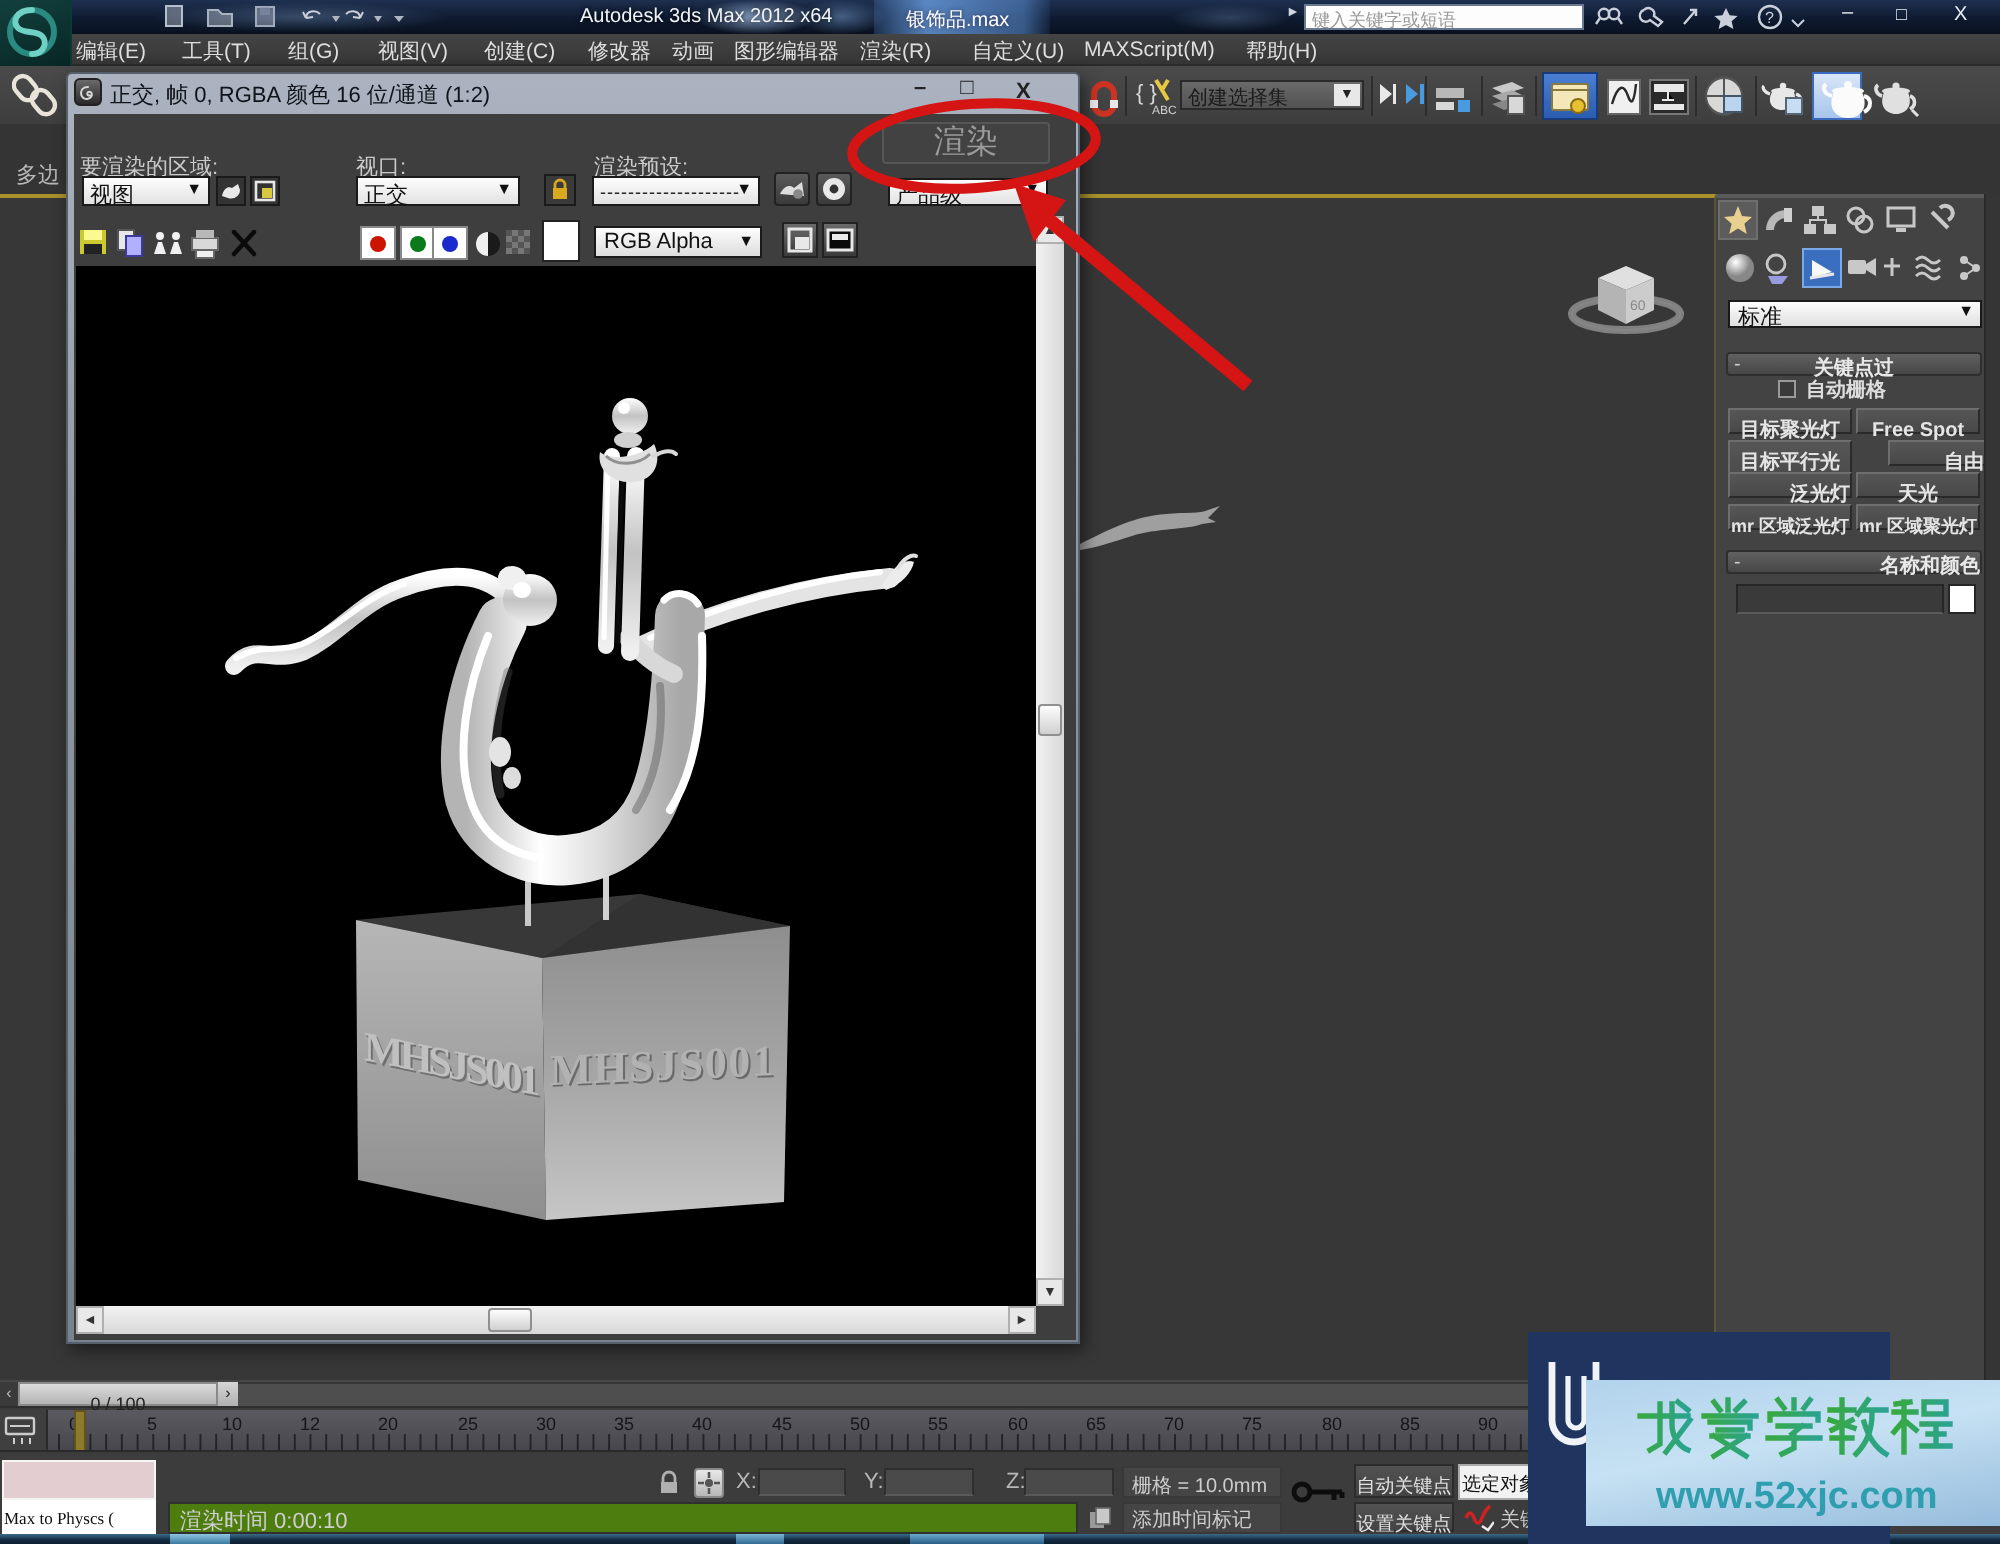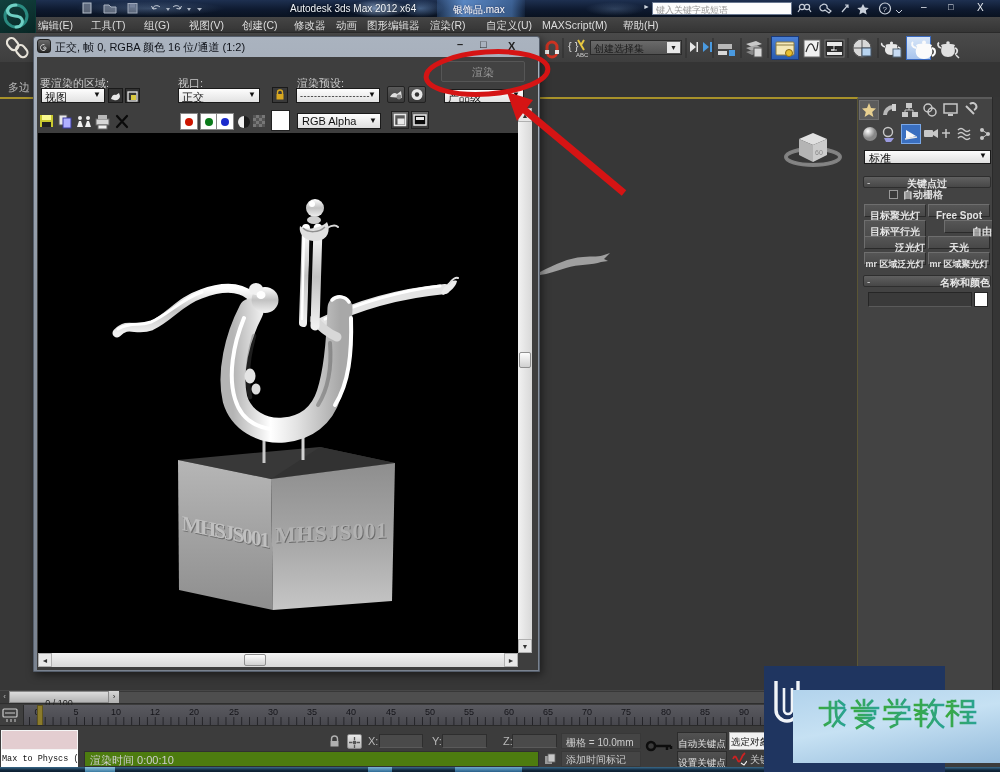--- a/index.html
+++ b/index.html
@@ -355,21 +355,21 @@
   <div class="abs" style="left:677px;top:61px;width:50px;height:15px;background:linear-gradient(#525252,#434343);border:1px solid #2c2c2c;text-align:center"><span style="font-size:9.5px;color:#e0e0e0;line-height:14px;white-space:nowrap">设置关键点</span></div>
   <svg class="abs" style="left:731px;top:61px" width="16" height="15" viewBox="0 0 16 15">
       <path d="M2 8 q2 -5 4 0 q2 5 4 0 q1.5 -4 4 -6" fill="none" stroke="#cc2222" stroke-width="1.8"></path>
       <path d="M10 12 l3 2 3 -4" stroke="#eee" stroke-width="1.2" fill="none"></path>
     </svg>
   <div class="tx" style="left:750px;top:63px;font-size:10px;color:#ccc">关键点过</div>
 
   <div class="abs" style="left:0;top:38px;width:82px;height:40px;background:#3c3c3c"></div>
   <div class="abs" style="left:1px;top:40px;width:77px;height:20px;background:#e3cdd0;border:1px solid #f5f5f5"></div>
   <div class="abs" style="left:1px;top:60px;width:77px;height:17px;background:#ffffff">
-      <span style="position:absolute;left:1px;top:4px;font-size:8.5px;color:#111;font-family:Liberation Mono, monospace;white-space:nowrap">Max to Physcs (</span>
+      <span style="position:absolute;left:1px;top:4px;font-size:8.5px;color:#111;font-family:Liberation Serif, serif;white-space:nowrap">Max to Physcs (</span>
     </div>
 
   <div class="abs" style="left:0;top:77px;width:1000px;height:5px;background:linear-gradient(#3a6a8a,#122a40 60%,#0c1e30)">
     <div class="abs" style="left:85px;top:0;width:30px;height:5px;background:linear-gradient(#8ec4e0,#3a7aa0)"></div>
     <div class="abs" style="left:368px;top:0;width:24px;height:5px;background:linear-gradient(#7ab4d4,#2f6a94)"></div>
     <div class="abs" style="left:455px;top:0;width:67px;height:5px;background:linear-gradient(#6aa8cc,#285e88)"></div>
   </div>
 </div>
 
 <div class="abs" style="left:33px;top:36px;width:507px;height:636px;z-index:30;background:linear-gradient(#aab3bf,#8e97a3 40%,#79828f);border:1px solid #555e6b;border-radius:3px 3px 0 0;box-shadow:2px 3px 8px rgba(0,0,0,.5)">
@@ -414,21 +414,21 @@
       </div>
     <div class="abs" style="left:350px;top:29px;width:18px;height:17px;background:linear-gradient(#5a5a5a,#3a3a3a);border:1px solid #222;border-radius:2px"><svg width="16" height="15" viewBox="0 0 16 15">
           <path d="M2 10 C4 6,7 5,9 7 L13 4 L14 11 Z" fill="#ddd"></path>
           <circle cx="11" cy="10" r="2.4" fill="#888"></circle>
         </svg></div>
     <div class="abs" style="left:371px;top:29px;width:18px;height:17px;background:linear-gradient(#5a5a5a,#3a3a3a);border:1px solid #222;border-radius:2px"><svg width="16" height="15" viewBox="0 0 16 15">
           <circle cx="8" cy="7.5" r="5.5" fill="#e8e8e8"></circle>
           <circle cx="8" cy="7.5" r="2.2" fill="#333"></circle>
         </svg></div>
 
-    <div class="abs" style="left:404px;top:4px;width:84px;height:21px;background:#424242;border:1px solid #565656;border-radius:2px;text-align:center"><span style="font-size:11px;color:#9a9a9a;line-height:19px">渲染</span></div>
+    <div class="abs" style="left:404px;top:4px;width:84px;height:21px;background:#424242;border:1px solid #565656;border-radius:2px;text-align:center"><span style="font-size:16px;color:#9a9a9a;line-height:19px">渲染</span></div>
     <div class="abs" style="left:407px;top:32px;width:80px;height:14px;background:linear-gradient(#fdfdfd,#e2e2e2);border:1px solid #1a1a1a">
         <span style="position:absolute;left:3px;top:0px;font-size:11px;color:#111">产品级</span>
         <span style="position:absolute;right:3px;top:0px;font-size:8px;color:#111">▼</span>
       </div>
 
     <svg class="abs" style="left:2px;top:55px" width="100" height="20" viewBox="0 0 100 20">
       <g>
           <rect x="1" y="3" width="13" height="12" fill="#caca30"></rect>
           <rect x="3" y="3" width="9" height="5" fill="#fafa90"></rect>
           <rect x="3" y="10" width="9" height="5" fill="#222"></rect>
@@ -601,20 +601,21 @@
           <path d="M8,2 L11,6 M16,2 V6 M24,2 L21,6 M4,9 H28 M4,9 V12 M28,9 V12 M8,15 H24 M20,15 L15,19 M16,19 V26 L10,29 M3,21 H29"></path>
         </g>
       <g transform="translate(96,0)">
           <path d="M2,7 H14 M8,2 V13 M2,12 L14,16 M13,12 L3,17 M3,21 H13 M8,17 V28 M21,2 L16,9 M18,7 H30 M23,9 C23,17 20,24 15,29 M19,13 C21,20 25,26 30,29"></path>
         </g>
       <g transform="translate(128,0)">
           <path d="M3,4 L10,3 M2,8 H13 M7,3 V28 M7,12 L2,18 M7,12 L13,17 M17,3 H28 V9 H17 Z M16,14 H30 M19,19 H27 M23,14 V25 M16,25 H30"></path>
         </g>
     </g>
   </svg>
+  <div class="tx" style="left:35px;top:48px;font-size:19px;font-weight:bold;color:#2f9fb0">www.52xjc.com</div>
 </div>
 
 <svg class="abs" style="left:0;top:0;z-index:60;pointer-events:none" width="1000" height="772" viewBox="0 0 1000 772">
   <g transform="rotate(-4 487 73)">
       <ellipse cx="487" cy="73" rx="61" ry="21" fill="none" stroke="#d51414" stroke-width="5"></ellipse>
     </g>
   <polygon points="507,92 533,100 517,121" fill="#d51414"></polygon>
   <line x1="521" y1="107" x2="624" y2="193" stroke="#d51414" stroke-width="7"></line>
 </svg>
 

